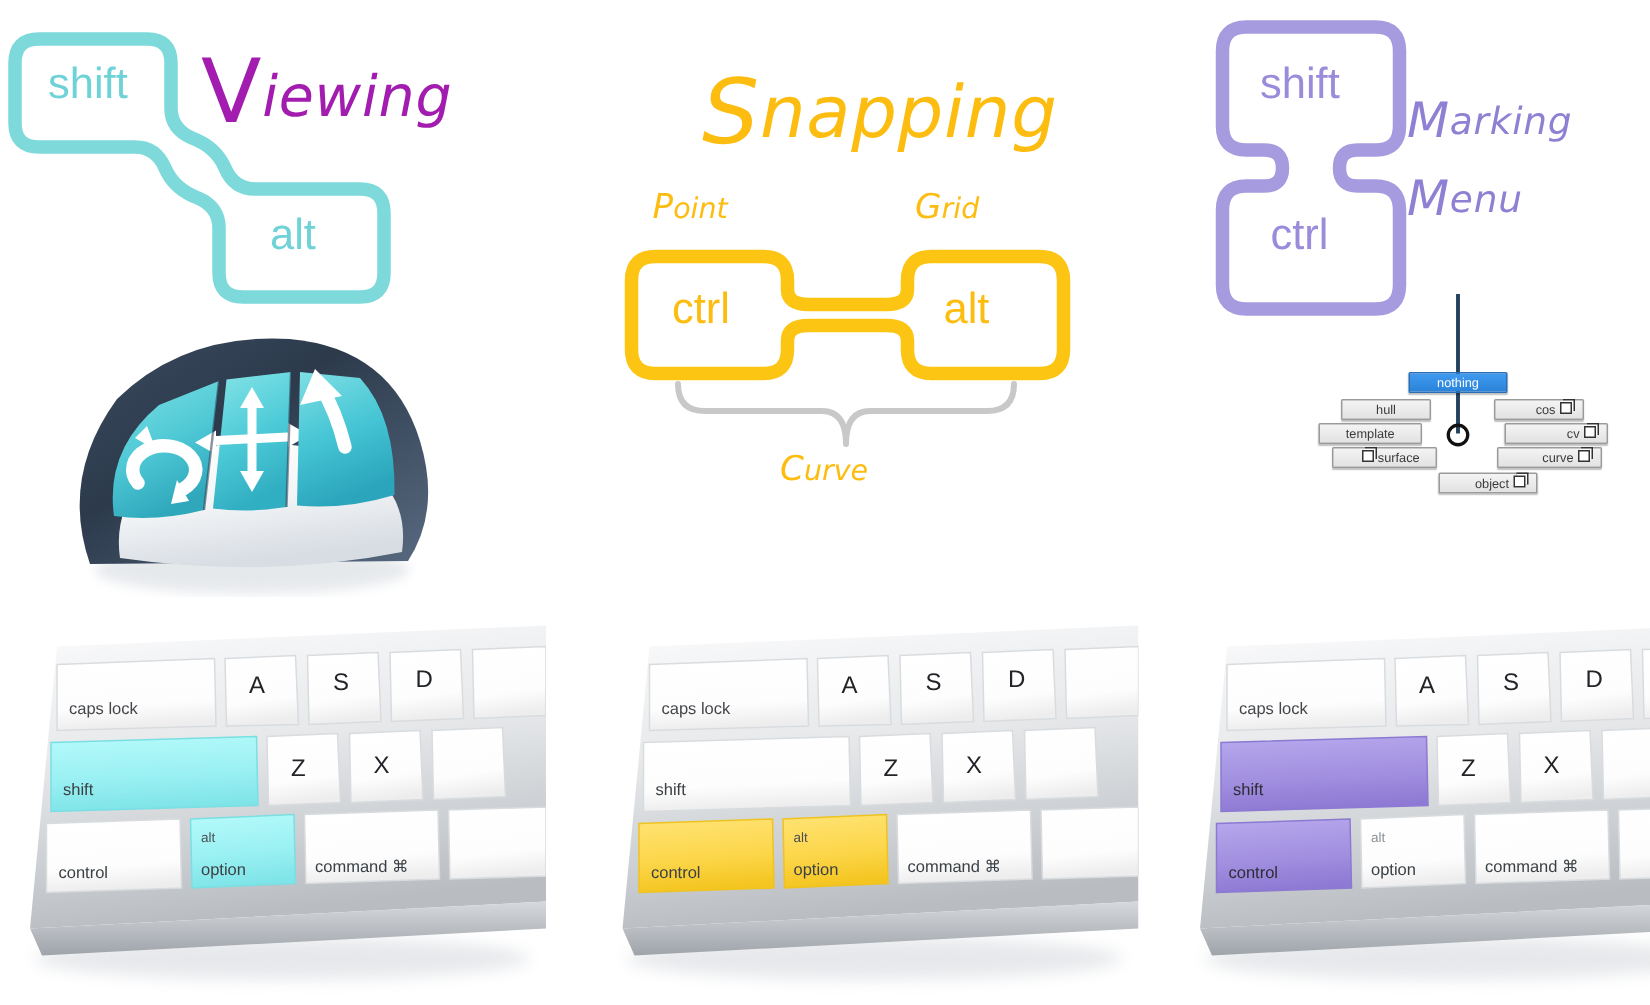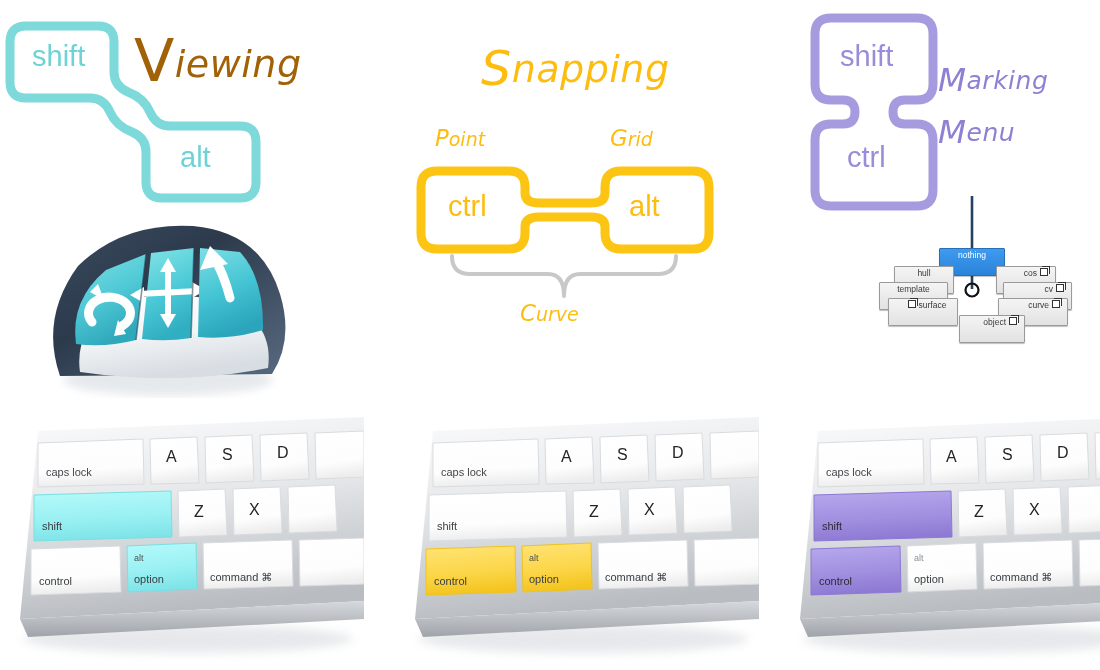--- a/index.html
+++ b/index.html
@@ -26,25 +26,25 @@
   .title{
     position:absolute;
     font-family:"DejaVu Sans", sans-serif;
     font-weight:400;
     white-space:nowrap;
     letter-spacing:.5px;
   }
   .title .cap{font-size:1.42em;line-height:0;position:relative;top:.07em;}
 
   
-  #title-viewing{left:134px;top:42px;font-size:38px;color:#a16207;font-style:italic;}
+  #title-viewing{left:134px;top:42px;font-size:38px;color:#a21caf;font-style:italic;}
   #title-viewing .cap{font-size:1.55em;font-style:normal;}
 
   
-  #title-snapping{left:481px;top:47px;font-size:38px;color:#FDBD10;font-style:italic;}
+  #title-snapping{left:468px;top:47px;font-size:48px;color:#FDBD10;font-style:italic;}
   #title-snapping .cap{font-size:1.25em;}
 
   
   #title-marking{left:938px;top:55px;font-size:25px;color:#8F80D4;font-style:italic;line-height:52px;}
   #title-marking .cap{font-size:1.3em;}
 
   
   .sublabel{
     position:absolute;
     font-family:"DejaVu Sans", sans-serif;
@@ -71,21 +71,21 @@
   
   #marking-menu{position:absolute;left:866px;top:190px;width:230px;height:155px;}
   .mm-item{
     position:absolute;
     font-family:"Liberation Sans", sans-serif;
     font-size:8.5px;
     color:#3a3a3a;
     background:linear-gradient(#f4f4f4,#e2e2e2);
     border:1px solid #9a9a9a;
     border-radius:1px;
-    height:28px;
+    height:14px;
     line-height:13px;
     box-sizing:border-box;
     white-space:nowrap;
     box-shadow:0 1px 1px rgba(0,0,0,.25);
   }
   .mm-item.sel{
     background:#2E8BE0;
     background:linear-gradient(#3f9bf0,#2a83d8);
     color:#ffffff;
     border-color:#2a6fb5;

